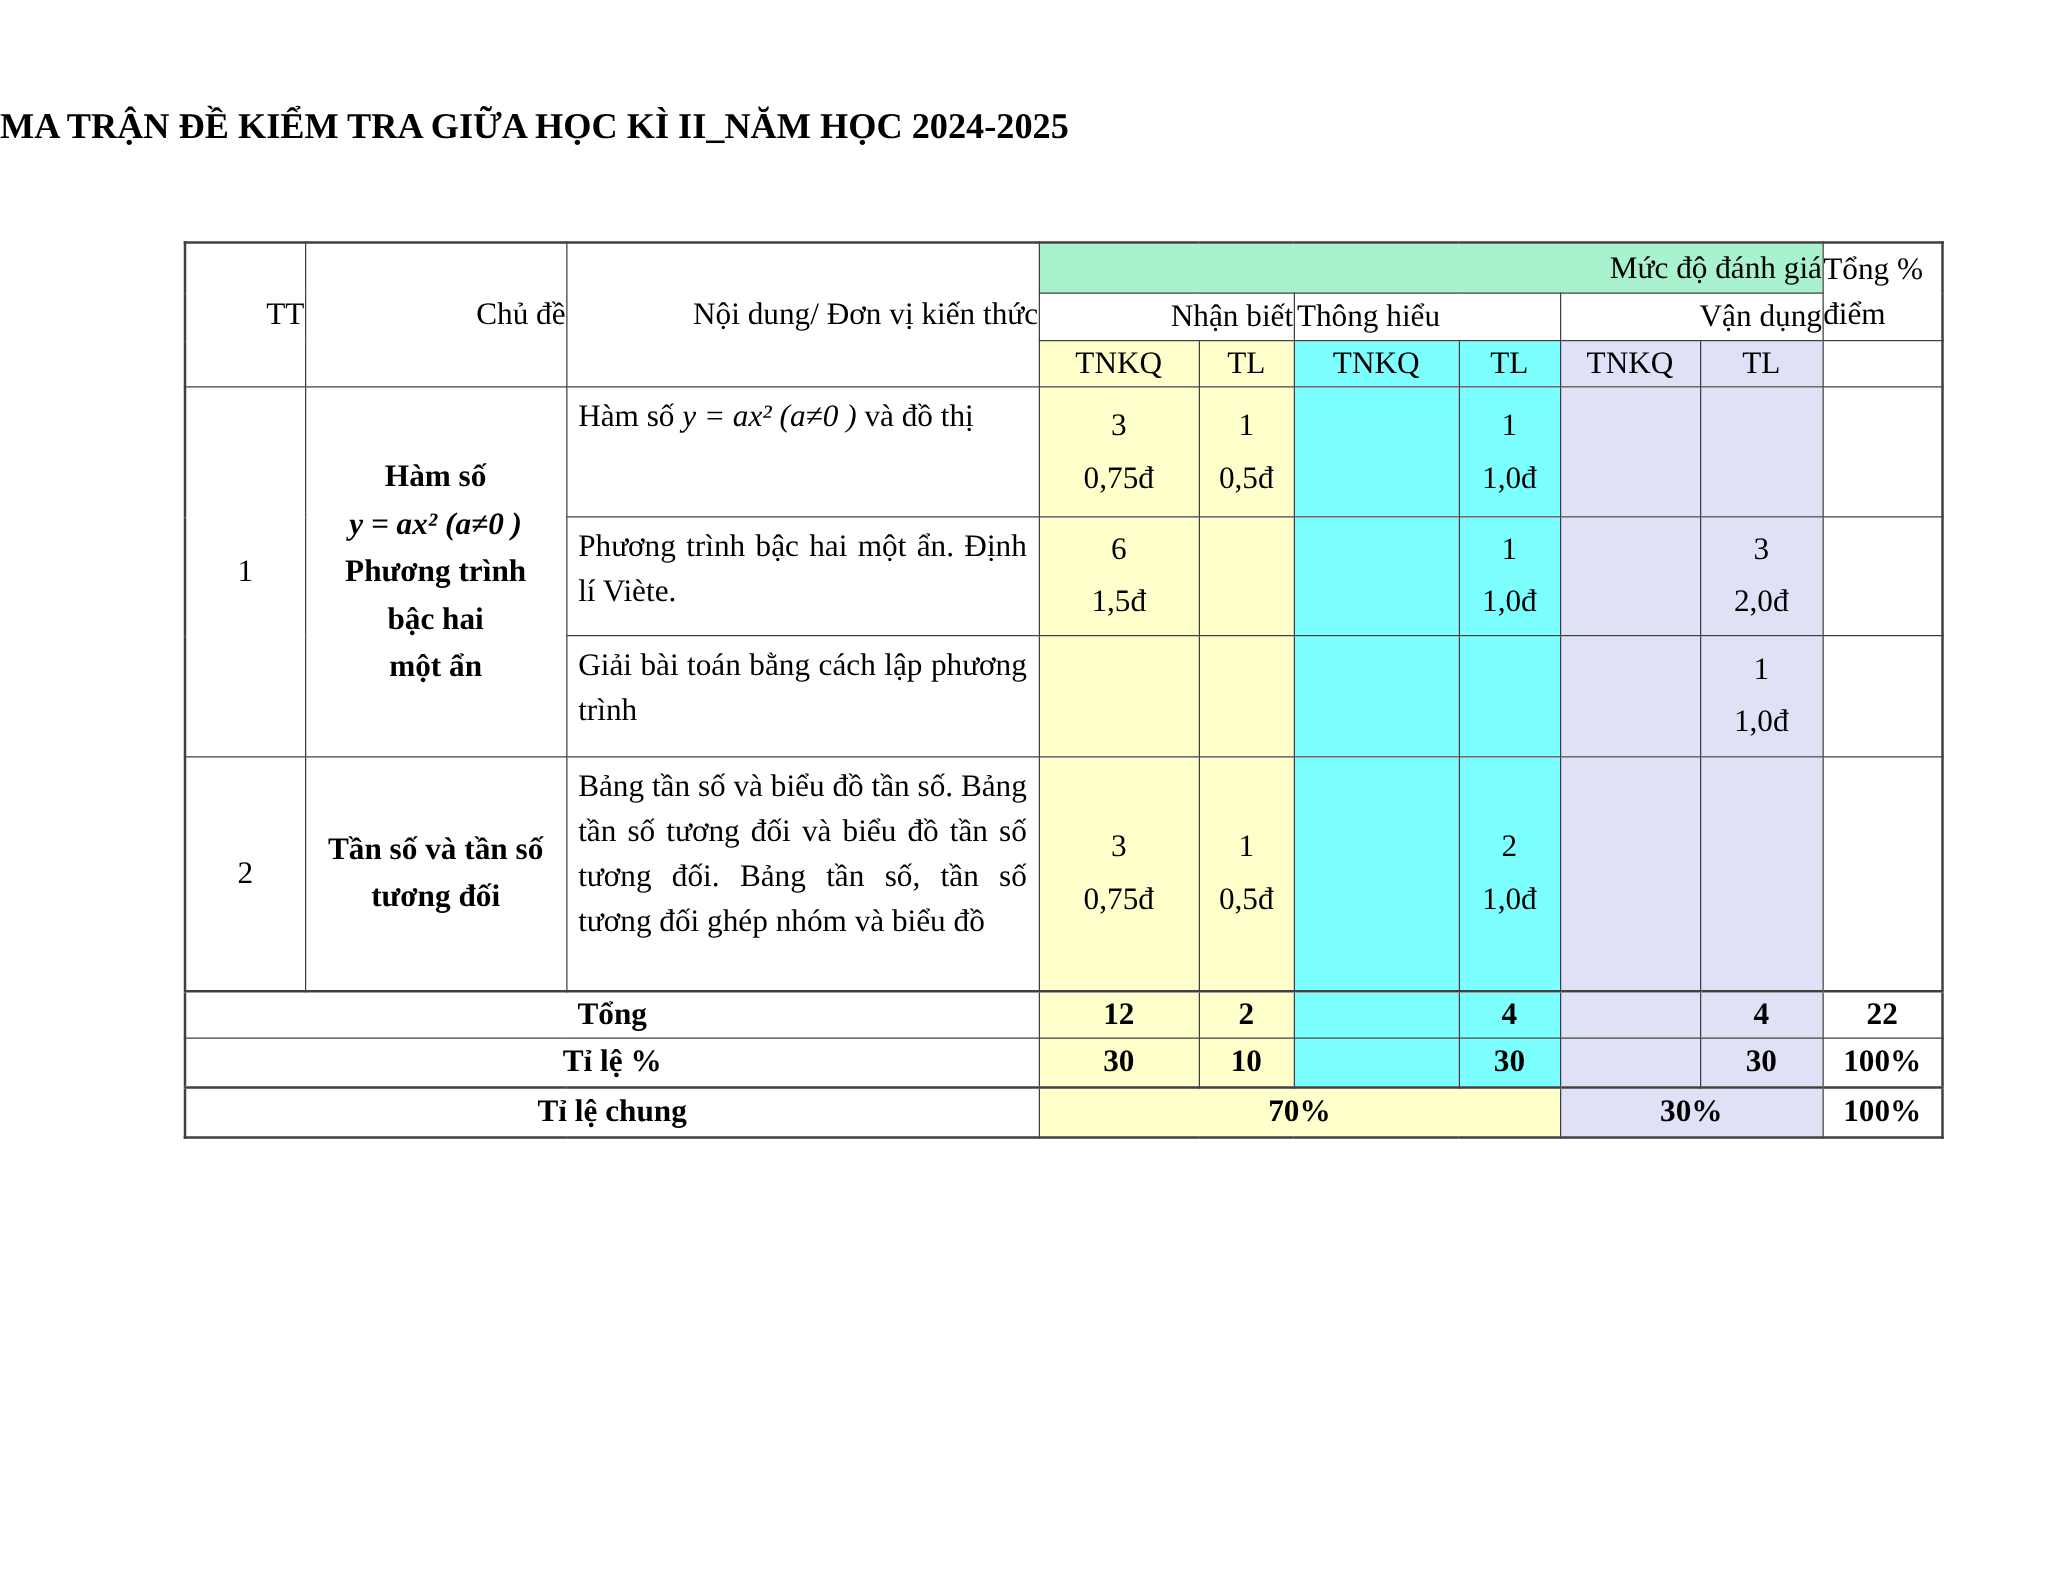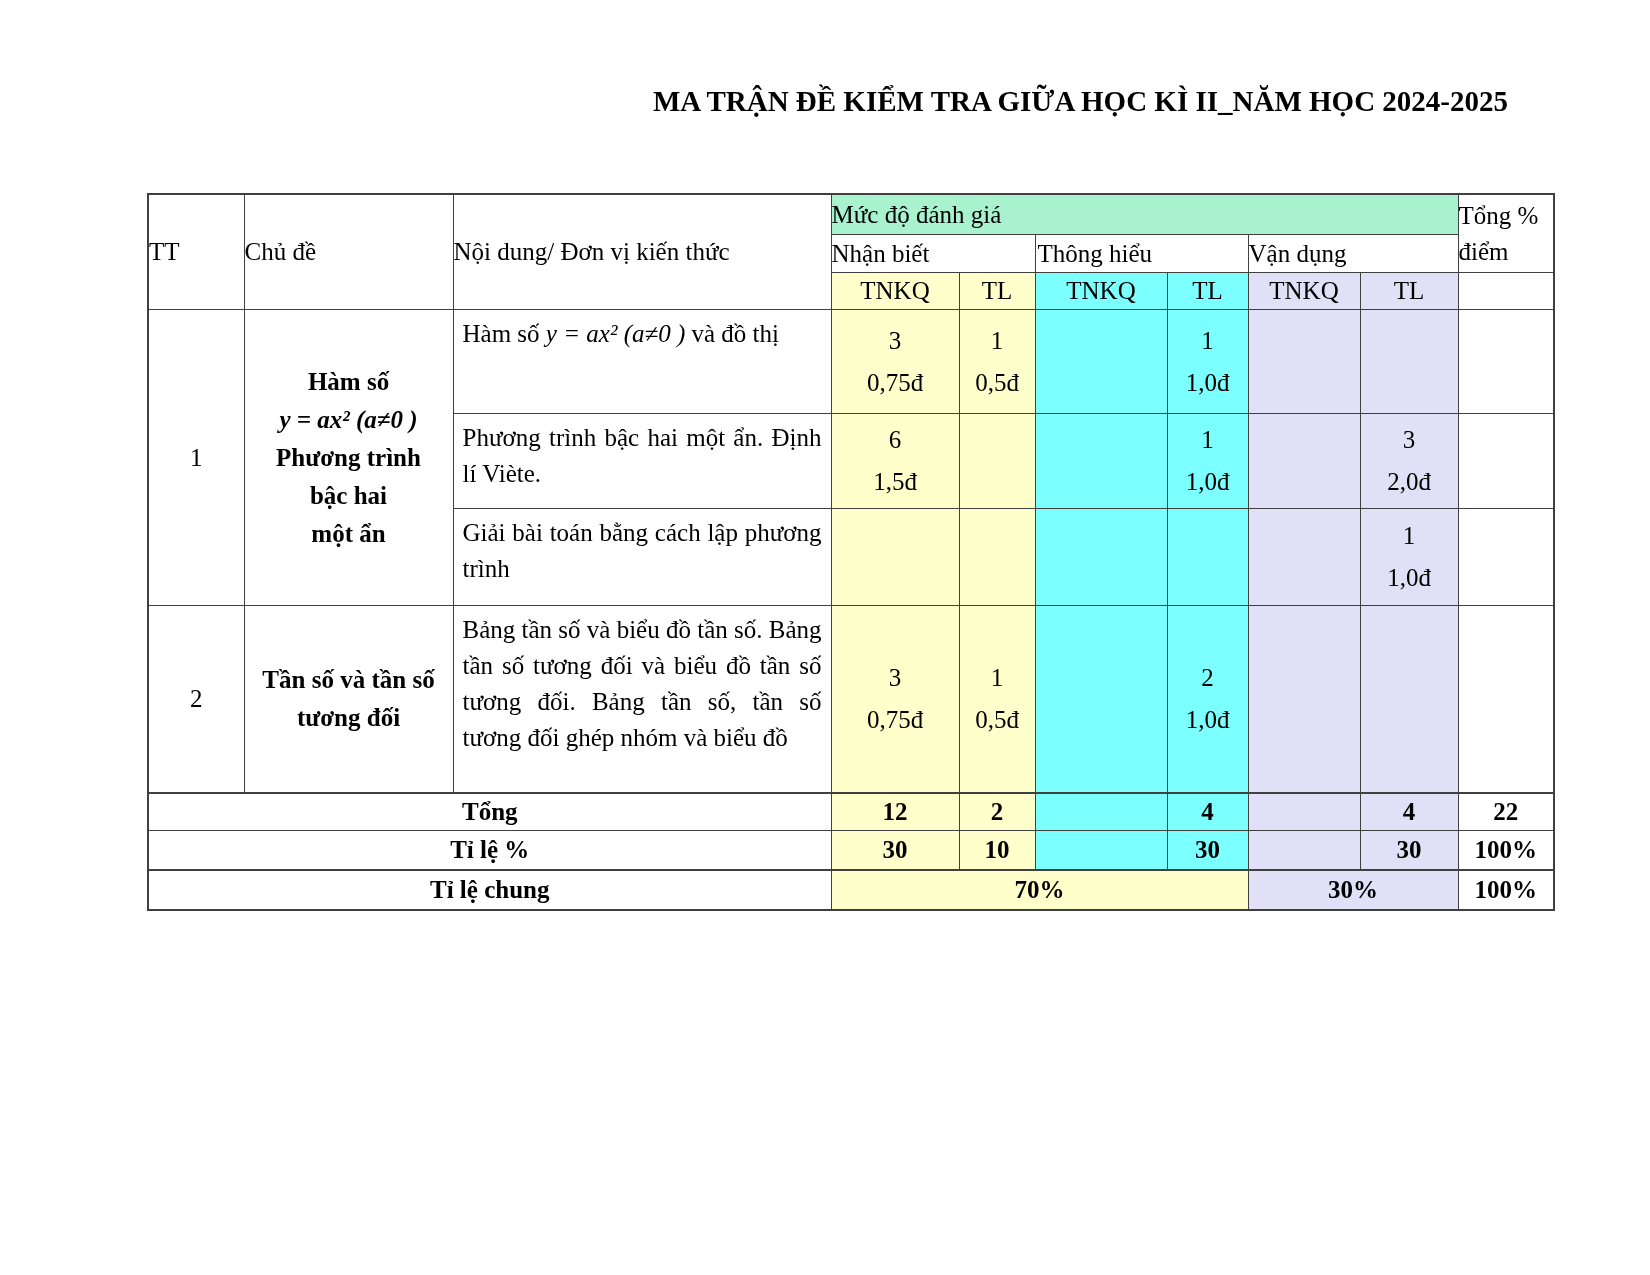--- a/index.html
+++ b/index.html
@@ -2,21 +2,21 @@
 <html style="--green: #a8f2cd; --yellow: #ffffcc; --cyan: #7cffff; --lavender: #e0e0f6;"><head>
 <meta charset="utf-8">
 <style>
   html,body{margin:0;padding:0;}
   body{
     width:1650px;height:1275px;background:#ffffff;
     font-family:"Liberation Serif","DejaVu Serif",serif;color:#000;
     position:relative;overflow:hidden;
   }
   .page{position:relative;width:1650px;height:1275px;}
-  .title-block{position:absolute;top:82px;left:16px;width:1492px;text-align:right;}
+  .title-block{position:absolute;top:82px;left:0;width:1492px;text-align:left;}
   .title-line{font-weight:bold;font-size:29px;line-height:38px;}
   .table-wrap{position:absolute;left:147px;top:193px;}
   table.matrix{
     border-collapse:collapse;table-layout:fixed;width:1406px;
     border:2px solid #404040;font-size:25px;
   }
   td{border:1px solid #404040;padding:0;overflow:hidden;vertical-align:middle;}
   
   .green{background:var(--green,#a8f2cd);}
   .yellow{background:var(--yellow,#ffffcc);}
@@ -29,21 +29,21 @@
   tr.h1 td{height:39px;}
   tr.h2 td{height:37px;}
   tr.h3 td{height:36px;}
   tr.r1a td{height:97px;}
   tr.r1b td{height:88px;}
   tr.r1c td{height:90px;}
   tr.r2 td{height:180px;}
   tr.row-tong td{height:36px;border-top:2px solid #404040;}
   tr.row-tile td{height:38px;}
   tr.row-chung td{height:38px;border-top:2px solid #404040;}
-  .hdr-cell{text-align:left;}
+  .hdr-cell{text-align:right;}
   .tong-hdr div{line-height:36px;text-align:left;}
   .level-left{text-align:left;padding-left:2px;}
   .content{
     vertical-align:top;text-align:justify;
     padding:6px 9px 0 9px;line-height:36px;
   }
   .topic div{line-height:38px;text-align:center;}
   .num{text-align:center;vertical-align:middle;}
   .num div{line-height:42px;}
   .sum-val{text-align:center;font-weight:bold;}

